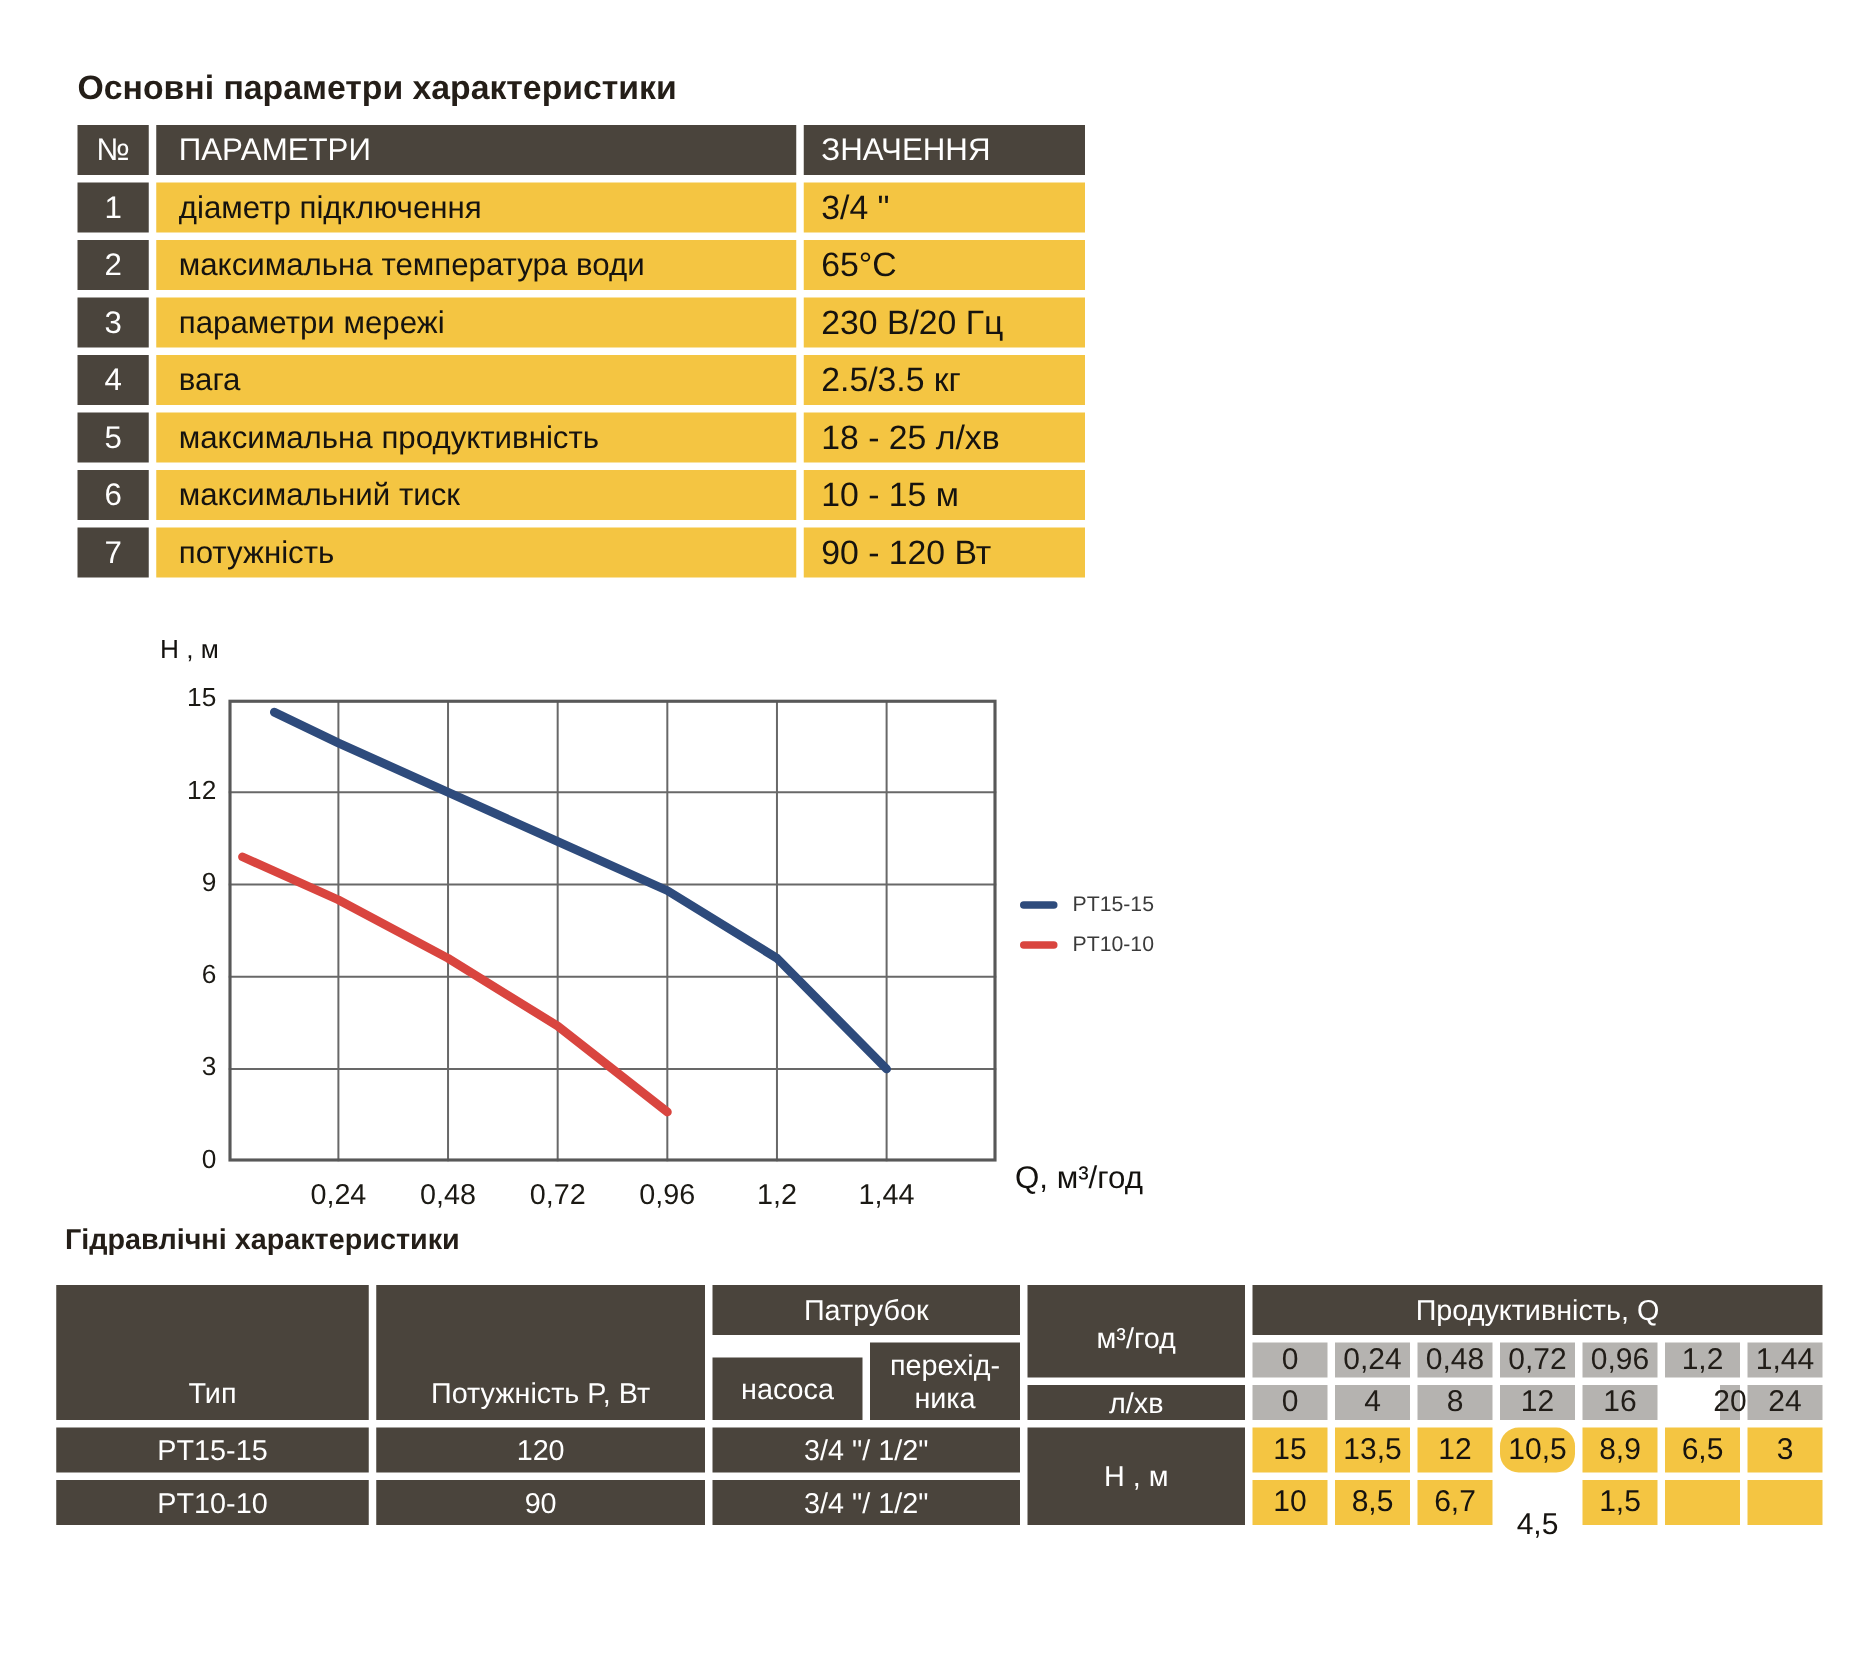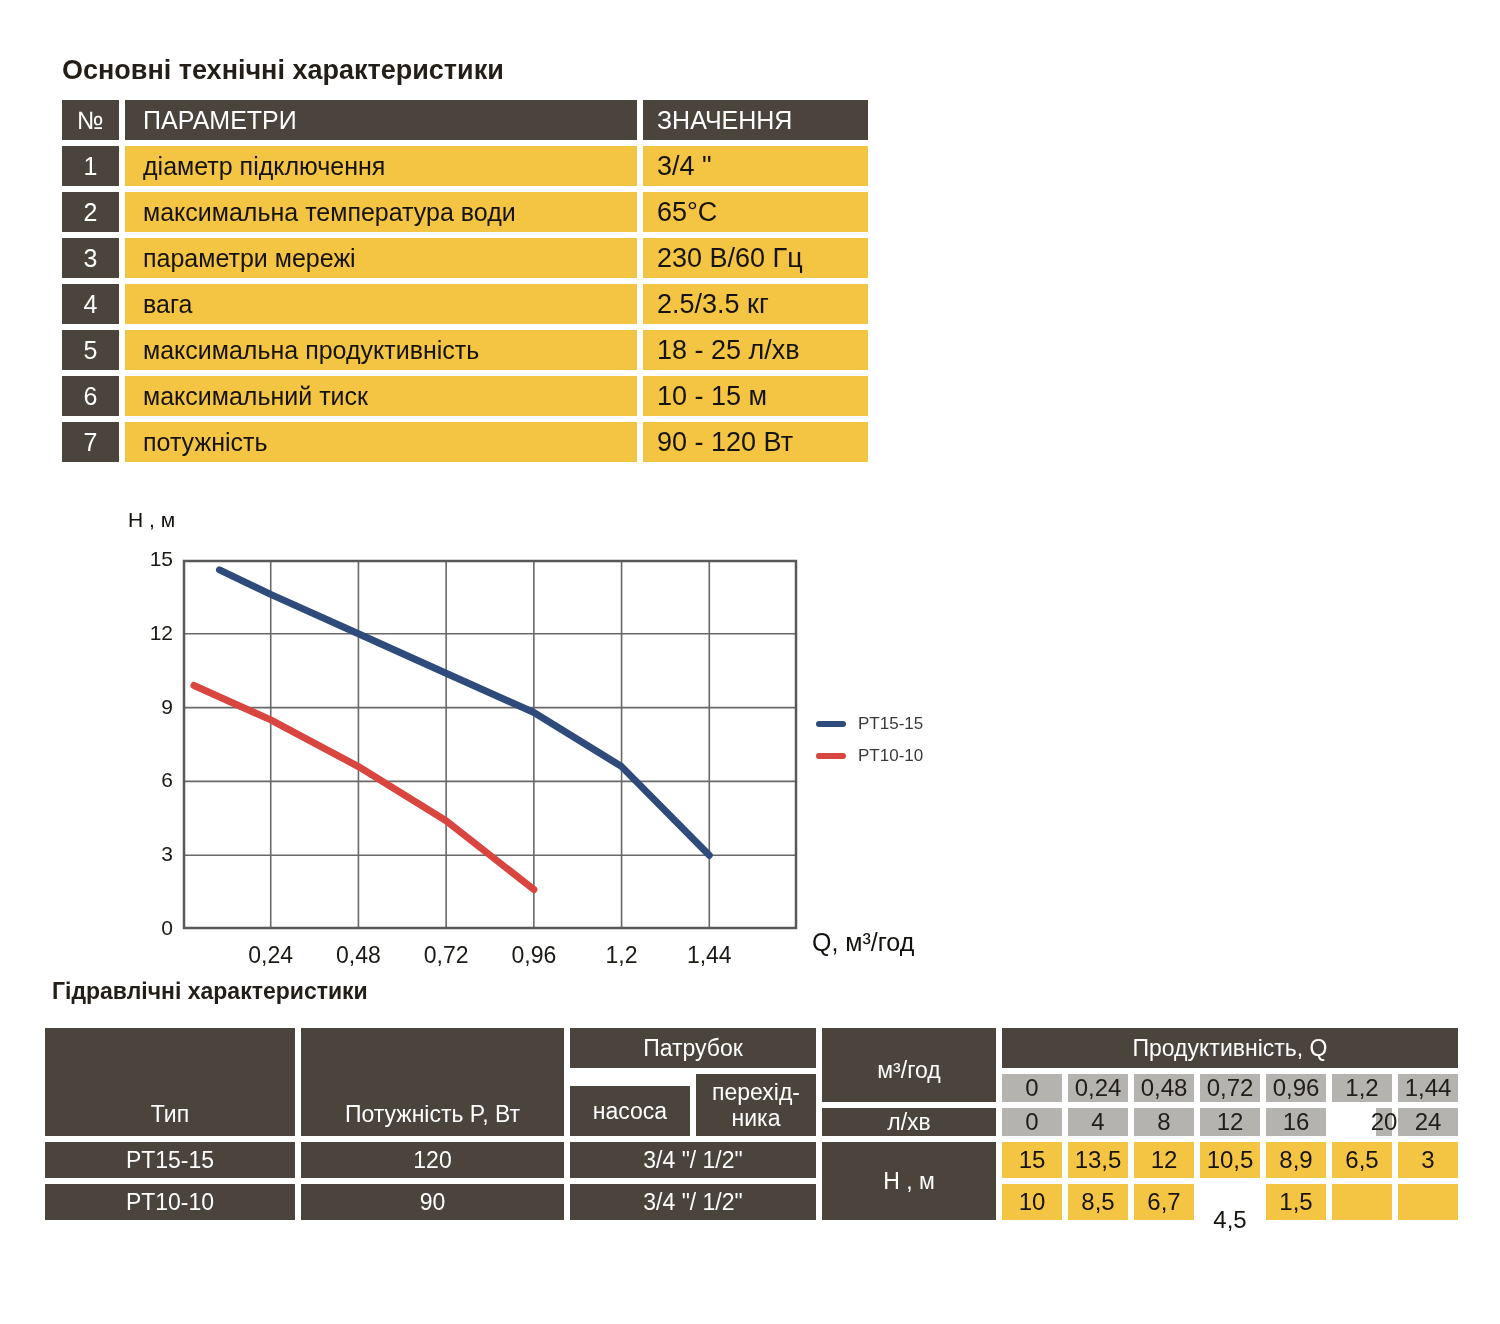--- a/index.html
+++ b/index.html
@@ -49,36 +49,36 @@
   .hydr-table .gray{font-size:24px;}
   .hydr-table .yellow{font-size:24px;}
   .prewrap{white-space:pre-line;text-align:center;line-height:1.15;}
   .alignend{align-items:flex-end;padding-bottom:18px;}
 </style>
 </head>
 <body>
 
 <div class="page">
 
-  <h1 class="title-1">Основні технічні характеристики</h1>
+  <h1 class="title-1">Основні параметри характеристики</h1>
 
   <div class="spec-table">
     <div class="cell dark hd num">№</div>
     <div class="cell dark hd pad-l">ПАРАМЕТРИ</div>
     <div class="cell dark hd pad-v">ЗНАЧЕННЯ</div>
 
   <div class="cell dark num">1</div>
       <div class="cell yellow param pad-l">діаметр підключення</div>
       <div class="cell yellow value pad-v">3/4 "</div>
       <div class="cell dark num">2</div>
       <div class="cell yellow param pad-l">максимальна температура води</div>
       <div class="cell yellow value pad-v">65°С</div>
       <div class="cell dark num">3</div>
       <div class="cell yellow param pad-l">параметри мережі</div>
-      <div class="cell yellow value pad-v">230 В/60 Гц</div>
+      <div class="cell yellow value pad-v">230 В/20 Гц</div>
       <div class="cell dark num">4</div>
       <div class="cell yellow param pad-l">вага</div>
       <div class="cell yellow value pad-v">2.5/3.5 кг</div>
       <div class="cell dark num">5</div>
       <div class="cell yellow param pad-l">максимальна продуктивність</div>
       <div class="cell yellow value pad-v">18 - 25 л/хв</div>
       <div class="cell dark num">6</div>
       <div class="cell yellow param pad-l">максимальний тиск</div>
       <div class="cell yellow value pad-v">10 - 15 м</div>
       <div class="cell dark num">7</div>
@@ -155,21 +155,21 @@
       <div class="cell gray" style="grid-area: 3 / 9;">12</div>
       <div class="cell gray" style="grid-area: 3 / 10;">16</div>
       <div class="cell gray" style="grid-area: 3 / 11; margin-left: 44px;">20</div>
       <div class="cell gray" style="grid-area: 3 / 12;">24</div>
       <div class="cell dark" style="grid-area: 4 / 1;">PT15-15</div>
       <div class="cell dark" style="grid-area: 4 / 2;">120</div>
       <div class="cell dark" style="grid-area: 4 / 3 / 5 / 5;">3/4 "/ 1/2"</div>
       <div class="cell yellow" style="grid-area: 4 / 6;">15</div>
       <div class="cell yellow" style="grid-area: 4 / 7;">13,5</div>
       <div class="cell yellow" style="grid-area: 4 / 8;">12</div>
-      <div class="cell yellow" style="grid-area: 4 / 9;">10,5</div>
+      <div class="cell yellow" style="grid-area: 4 / 9; border-radius: 15px;">10,5</div>
       <div class="cell yellow" style="grid-area: 4 / 10;">8,9</div>
       <div class="cell yellow" style="grid-area: 4 / 11;">6,5</div>
       <div class="cell yellow" style="grid-area: 4 / 12;">3</div>
       <div class="cell dark" style="grid-area: 5 / 1;">PT10-10</div>
       <div class="cell dark" style="grid-area: 5 / 2;">90</div>
       <div class="cell dark" style="grid-area: 5 / 3 / 6 / 5;">3/4 "/ 1/2"</div>
       <div class="cell yellow" style="grid-area: 5 / 6;">10</div>
       <div class="cell yellow" style="grid-area: 5 / 7;">8,5</div>
       <div class="cell yellow" style="grid-area: 5 / 8;">6,7</div>
       <div class="cell yellow" style="grid-area: 5 / 9; margin-top: 36px;">4,5</div>

